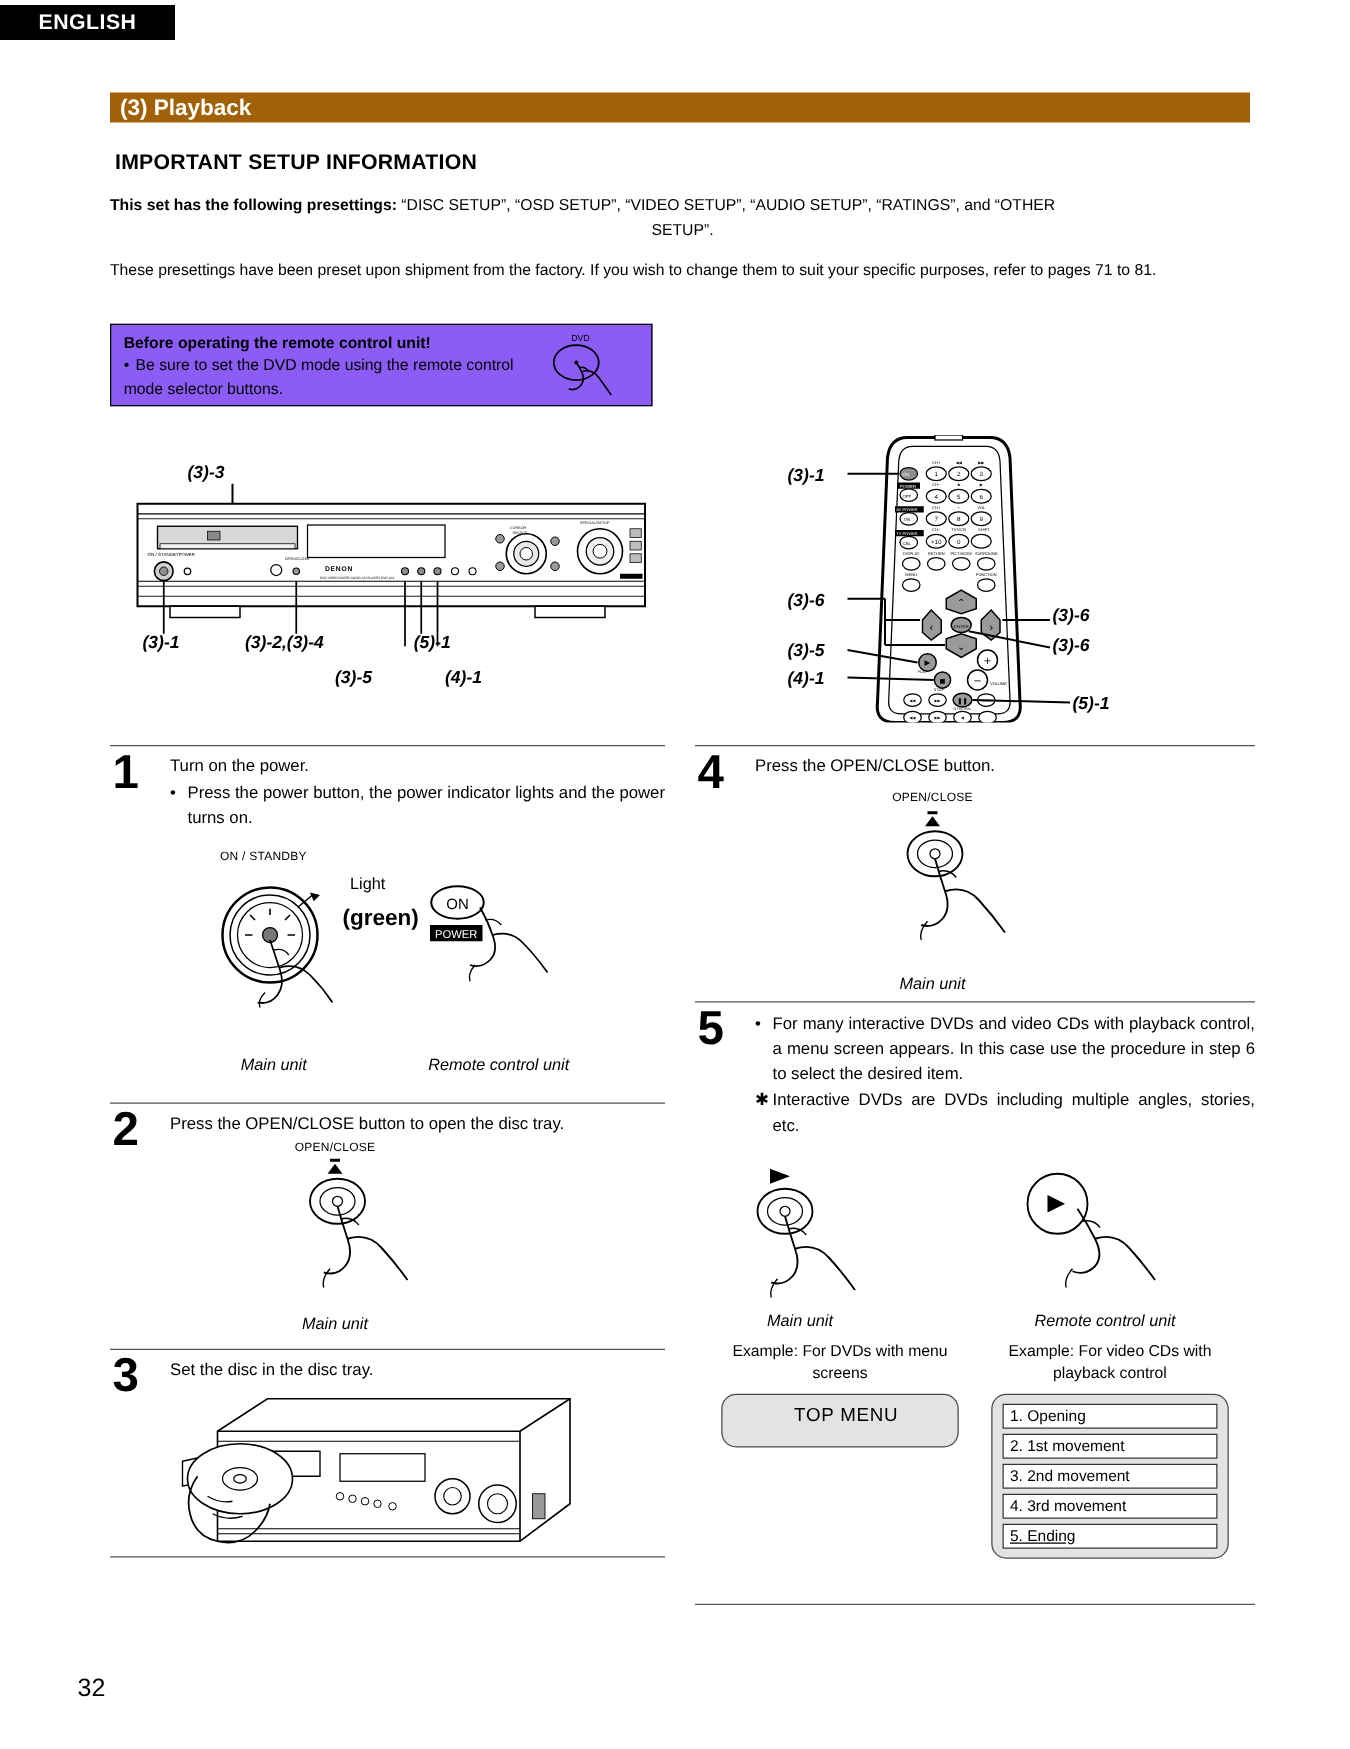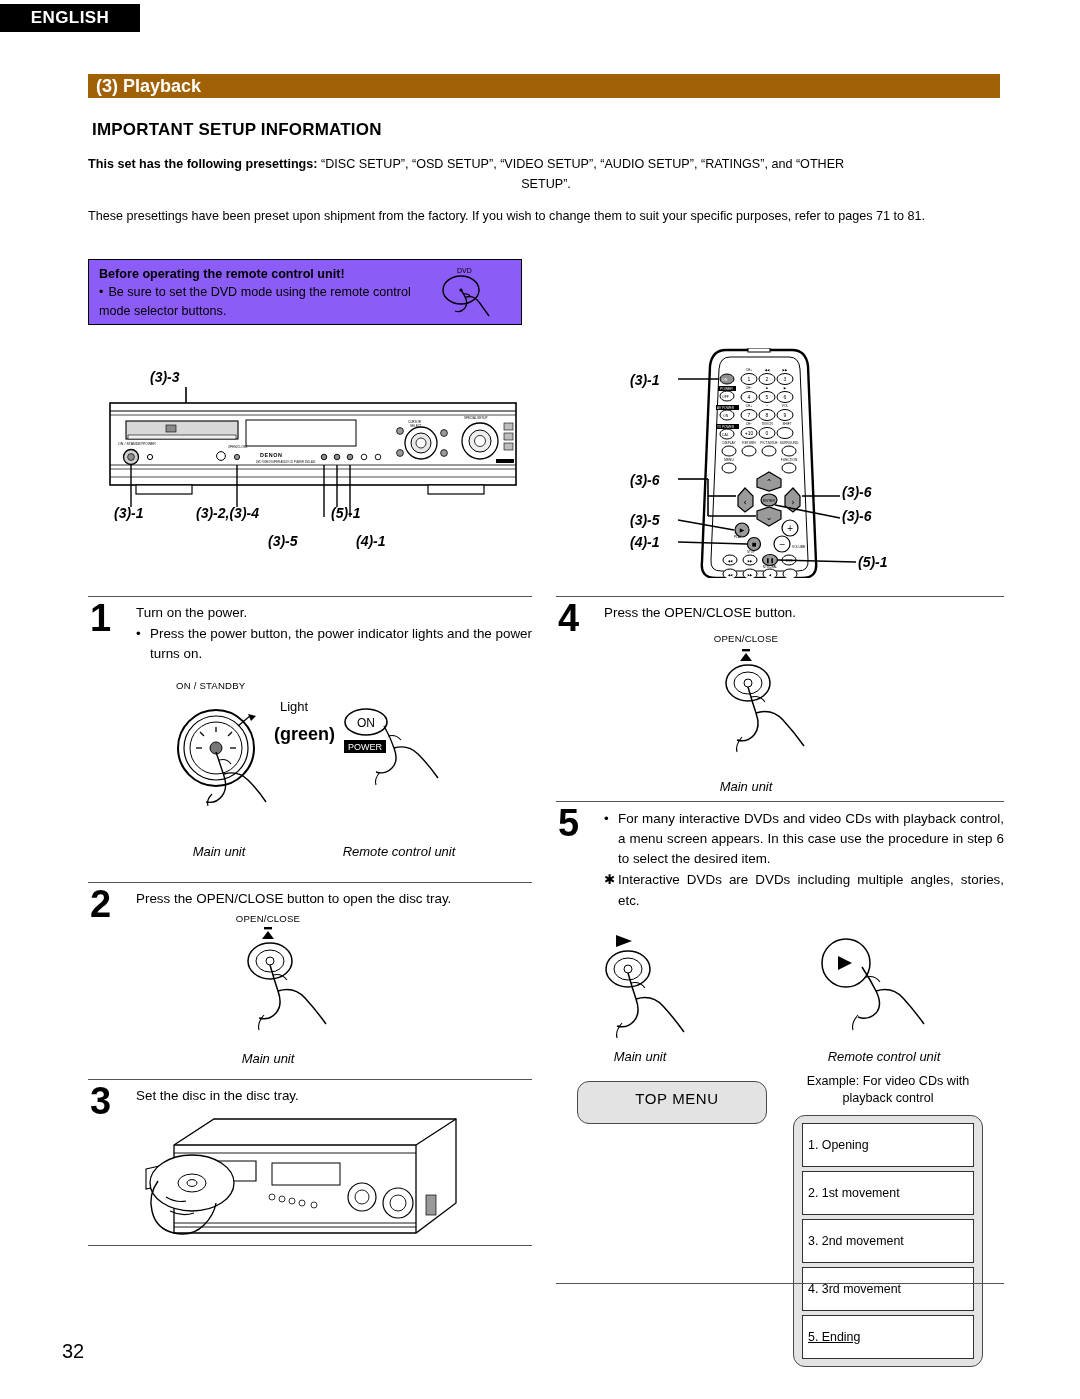--- a/index.html
+++ b/index.html
@@ -113,21 +113,21 @@
   .menu-grid{ display:grid; grid-template-columns:1fr 1fr; gap:5px; }
   .menu-cell{
     border:1.4px solid #333; background:#fff;
     text-align:center; font-size:12.4px; padding:2px 0;
   }
   .menu-cell.sel{ background:#b9b9b9; }
 
   .screen.list{ padding:7px 8px; }
   .list-item{
     border:1.4px solid #333; background:#fff;
-    font-size:12.4px; padding:14px 5px; margin-bottom:4px;
+    font-size:12.4px; padding:2px 5px; margin-bottom:4px;
   }
   .list-item:last-child{ margin-bottom:0;text-decoration:underline; }
 
   
   .page-no{
     position:absolute; left:62px; top:1340px;
     font-size:20px;
   }
   .foot-rule{
     position:absolute; left:88px; top:1245px; width:444px;
@@ -578,20 +578,21 @@
         <path d="M320 72 q16 -5 27 7 q11 12 21 26" fill="none" stroke="#000" stroke-width="1.5"></path>
         <path d="M310 58 q9 -2 14 5" fill="none" stroke="#000" stroke-width="1.1"></path>
         <path d="M302 96 q-7 8 -5 15" fill="none" stroke="#000" stroke-width="1.1"></path>
       </svg>
       <div class="fig-caption" style="position:absolute;left:14px;top:130px;width:140px;">Main unit</div>
       <div class="fig-caption" style="position:absolute;left:238px;top:130px;width:180px;">Remote control unit</div>
     </div>
 
     <div class="examples">
       <div class="ex-col">
+        <div class="ex-caption">Example: For DVDs with menu screens</div>
         <div class="screen">
           <div class="screen-title">TOP MENU</div>
         </div>
       </div>
 
       <div class="ex-col">
         <div class="ex-caption">Example: For video CDs with playback control</div>
         <div class="screen list">
           <div class="list-item">1. Opening</div>
           <div class="list-item">2. 1st movement</div>

